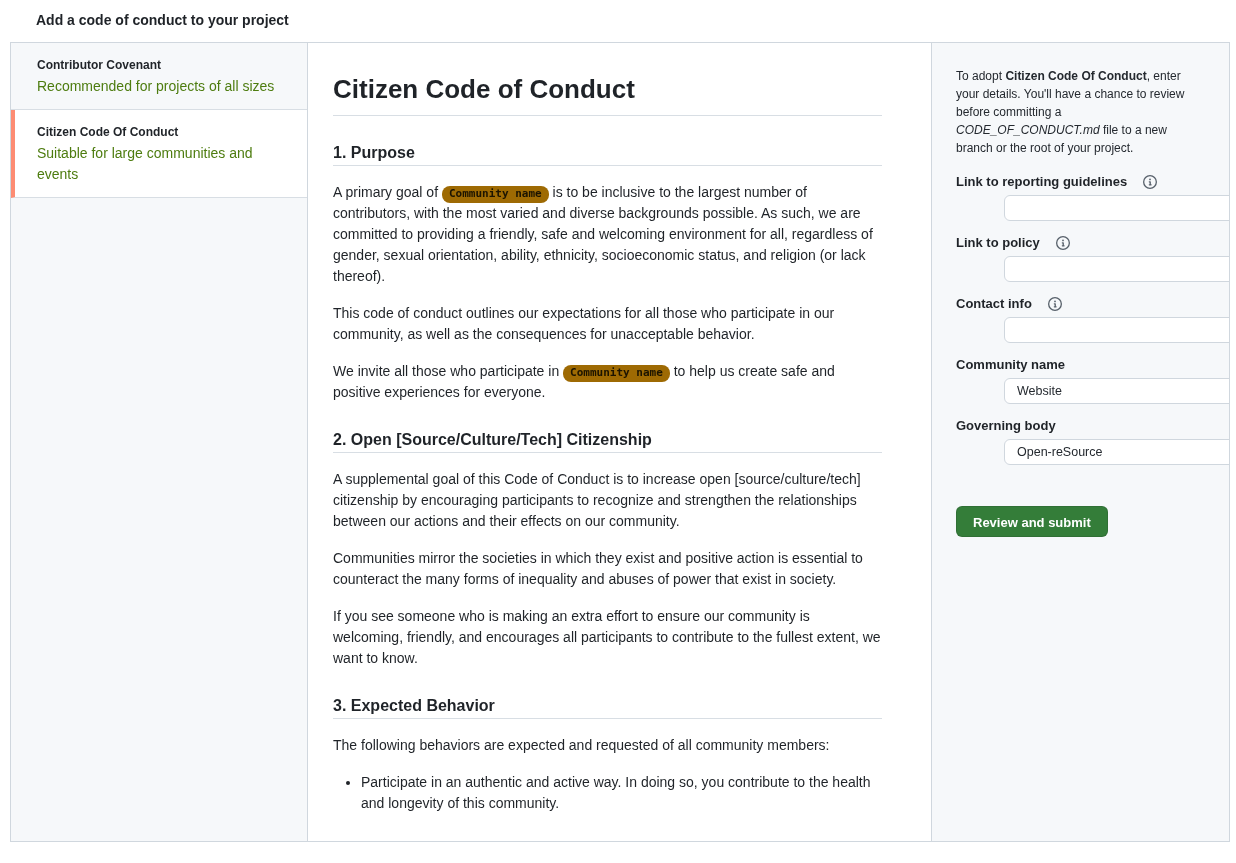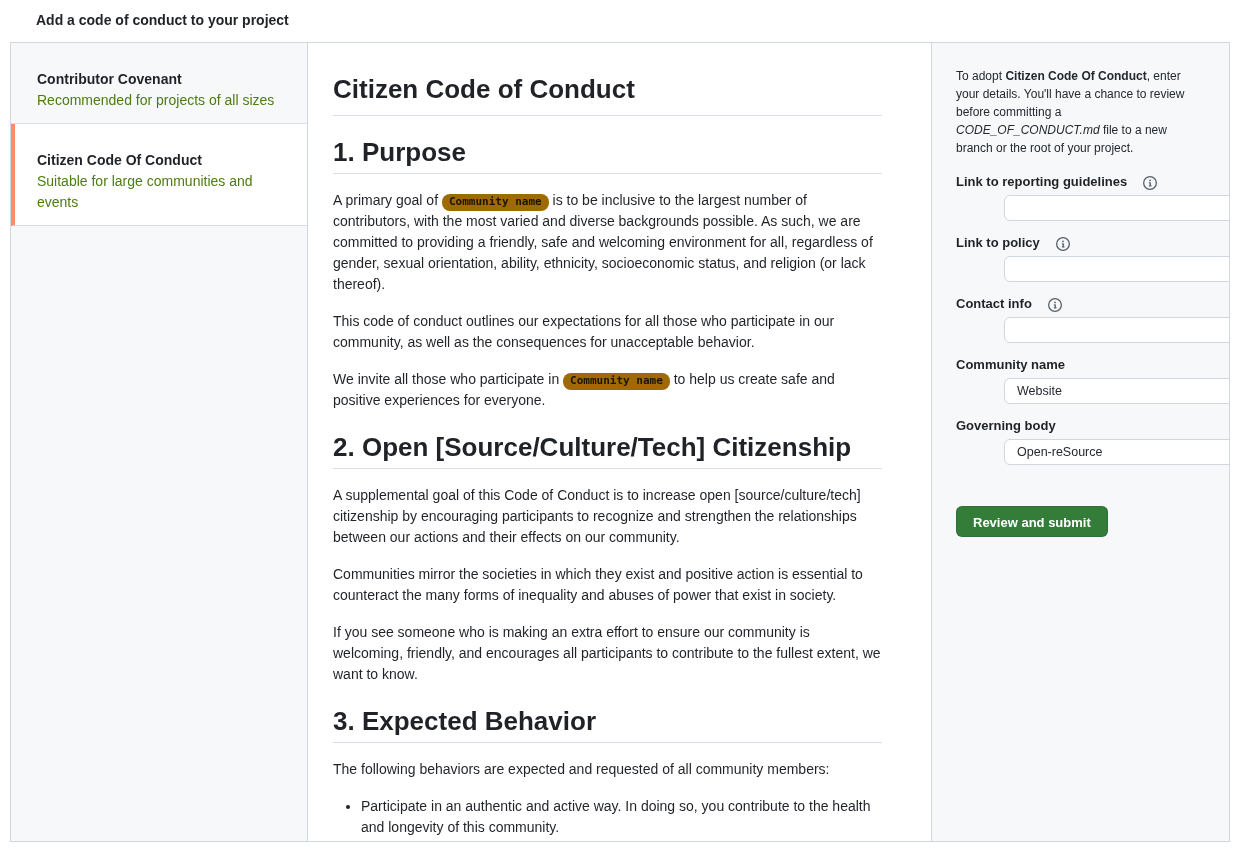--- a/index.html
+++ b/index.html
@@ -8,44 +8,44 @@
 
   .page-header { padding: 12px 36px 14px 36px; }
   .page-header h1 { font-size: 14px; font-weight: bold; color: #1f2328; }
 
   .layout { margin-left: 10px; width: 1220px; height: 800px; display: flex;
     border: 1px solid #d0d7de; background: #ffffff; }
 
   
   .sidebar { flex: 0 0 297px; background: #f6f8fa; border-right: 1px solid #d0d7de; overflow: hidden; }
   .side-item { padding: 12px 16px 12px 26px; border-bottom: 1px solid #d8dee4; cursor: pointer; }
-  .side-item .t { font-size: 14px; font-weight: bold; line-height: 21px; margin-top: 14px; }
+  .side-item .t { font-size: 12px; font-weight: bold; line-height: 21px; }
   .side-item .d { font-size: 14px; line-height: 21px; color: #4d7c0f; }
   .side-item.selected { background: #ffffff; border-left: 4px solid #fd8c73; padding-left: 22px; }
 
   
   .content { flex: 1 1 auto; background: #ffffff; padding: 30px 49px 0 25px; overflow: hidden; }
   .content h2.doc-title { font-size: 26px; font-weight: bold; line-height: 32px;
     padding-bottom: 10px; border-bottom: 1px solid #d8dee4; margin-bottom: 16px; }
-  .content h3 { font-size: 26px; font-weight: bold; line-height: 25px; margin-top: 24px;
-    padding-bottom: 8px; border-bottom: 1px solid #d8dee4; margin-bottom: 16px; }
+  .content h3 { font-size: 16px; font-weight: bold; line-height: 25px; margin-top: 24px;
+    border-bottom: 1px solid #d8dee4; margin-bottom: 16px; }
   .content p { font-size: 14px; line-height: 21px; margin-bottom: 16px; }
   .content ul { margin: 0 0 16px 0; padding-left: 28px; }
   .content li { font-size: 14px; line-height: 21px; }
   .token { display: inline-block; font-family: "DejaVu Sans Mono", monospace;
     font-size: 11px; font-weight: bold; background: #9e6a03; color: #1c1400;
     padding: 1px 7px 2px 7px; border-radius: 8px; line-height: 14px; vertical-align: baseline; }
 
   
   .panel { flex: 0 0 298px; background: #f6f8fa; border-left: 1px solid #d0d7de;
     padding: 24px 29px 0 24px; overflow: hidden; }
   .panel .intro { font-size: 12px; line-height: 18px; color: #24292f; margin-bottom: 16px; }
   .panel .intro .b { font-weight: bold; }
   .panel .intro .i { font-style: italic; }
-  .field-label { display: flex; align-items: flex-end; gap: 16px; font-size: 13px;
+  .field-label { display: flex; align-items: center; gap: 16px; font-size: 13px;
     font-weight: bold; line-height: 17px; margin-bottom: 5px; }
   .info-icon { display: inline-flex; width: 14px; height: 14px; color: #57606a; cursor: pointer; }
   .info-icon svg { width: 14px; height: 14px; fill: currentColor; }
   .field input { width: 100%; height: 26px; background: #ffffff; border: 1px solid #d0d7de;
     border-radius: 6px; font-family: "Liberation Sans", sans-serif; font-size: 12.5px;
     color: #24292f; padding: 0 12px; margin-bottom: 13px; outline: none; margin-left: 48px; }
   .submit-btn { margin-top: 28px; height: 31px; padding: 8px 16px; background: #347d39;
     border: 1px solid rgba(27,31,36,0.15); border-radius: 6px; color: #ffffff;
     font-family: "Liberation Sans", sans-serif; font-size: 13px; font-weight: bold; cursor: pointer; }
 </style>

